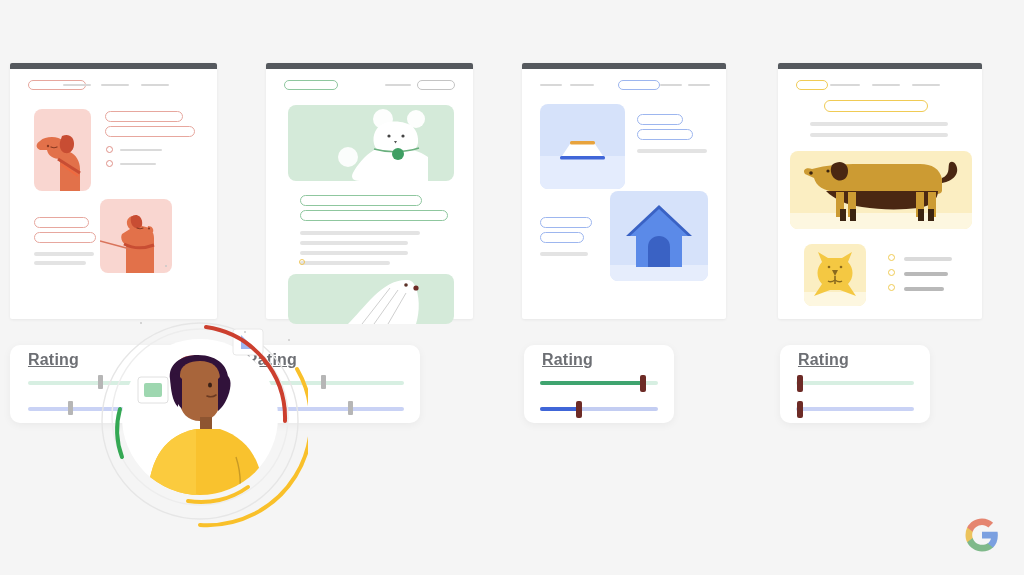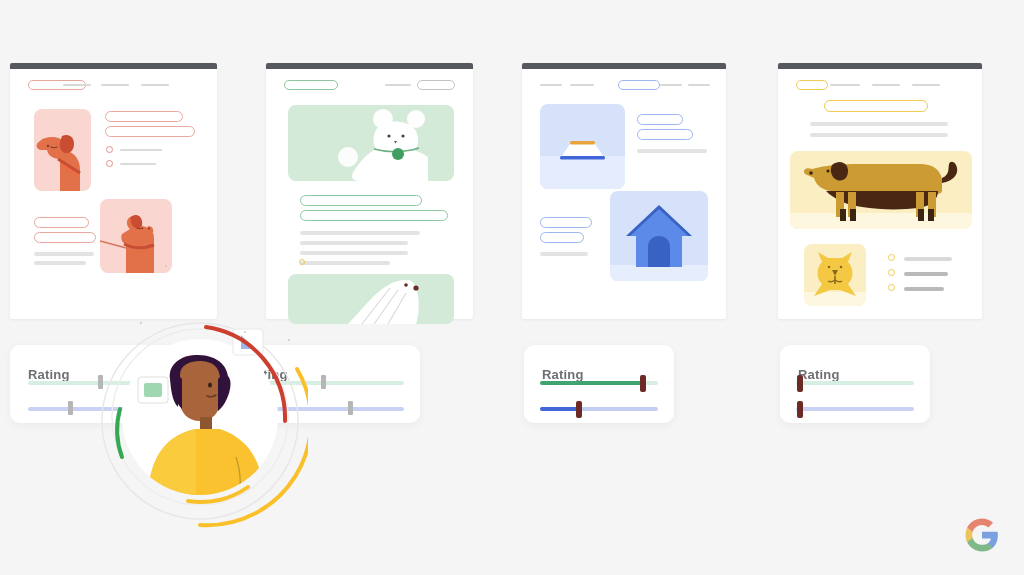--- a/index.html
+++ b/index.html
@@ -38,22 +38,22 @@
   .bar{position:absolute;height:4px;border-radius:3px;background:#e3e3e3;}
   .obar{position:absolute;border-radius:20px;box-sizing:border-box;border:1px solid;background:transparent;}
   .bullet{position:absolute;width:7px;height:7px;border-radius:50%;box-sizing:border-box;border:1.5px solid;}
 
   
   .rating-card{
     position:absolute;background:#ffffff;border-radius:10px;
     box-shadow:0 2px 8px rgba(0,0,0,.05);
   }
   .rating-label{
-    position:absolute;left:18px;top:22px;
-    font-size:13px;font-weight:bold;color:#6d6f74;letter-spacing:.2px;
+    position:absolute;left:18px;top:6px;
+    font-size:16px;font-weight:bold;color:#6d6f74;letter-spacing:.2px;text-decoration:underline;
   }
   .track{position:absolute;height:4px;border-radius:3px;}
   .track.green{background:#d7efe2;}
   .track.greenfill{background:#3fa46f;}
   .track.blue{background:#c3cdf2;}
   .track.bluefill{background:#4066d8;}
   .track.softgreen{background:#d7efe2;}
   .track.softblue{background:#c9d2f5;}
   .handle{position:absolute;width:6px;height:17px;border-radius:2px;background:#6d2b26;}
   .handle.gray{background:#b6b6b6;width:5px;height:14px;border-radius:1px;}

